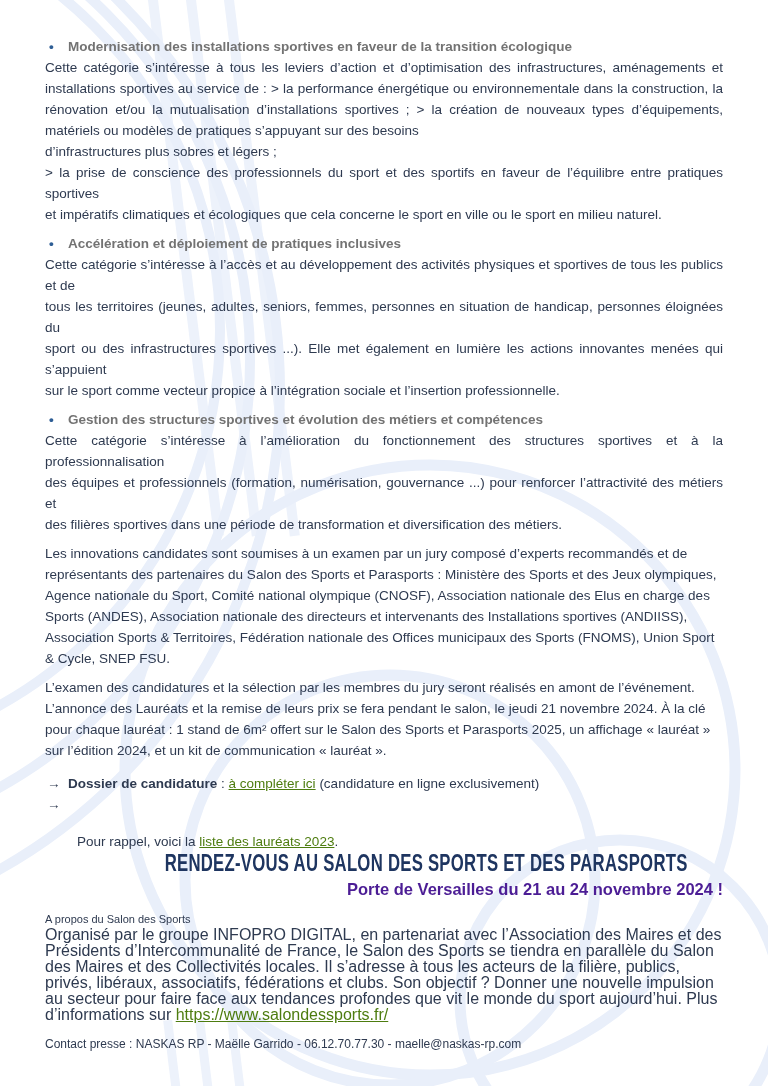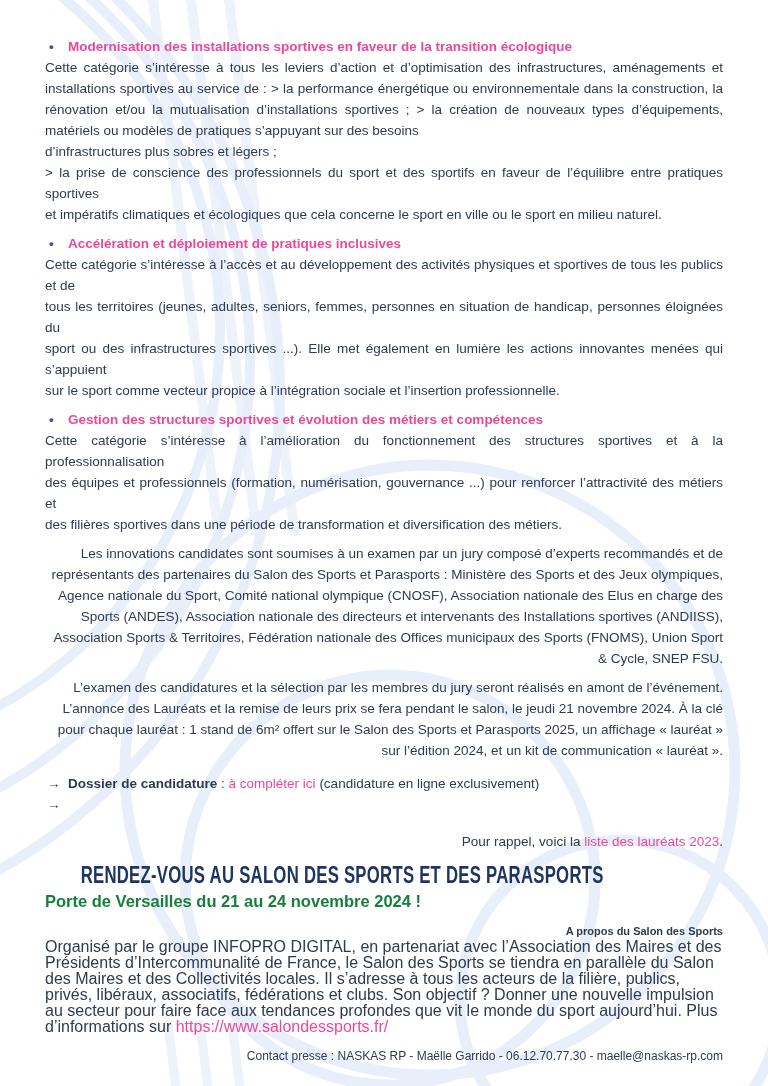--- a/index.html
+++ b/index.html
@@ -7,51 +7,51 @@
     position:relative;
     width:768px;height:1086px;
     background:#ffffff;
     overflow:hidden;
     font-family:"Liberation Sans", sans-serif;
     color:#2e3a50;
   }
   .watermark{position:absolute;inset:0;z-index:0;pointer-events:none;}
   .content{position:absolute;inset:0;z-index:1;padding:36px 45px 0 45px;box-sizing:border-box;}
 
-  p{margin:0;font-size:13.5px;line-height:21px;text-align:right;}
+  p{margin:0;font-size:13.5px;line-height:21px;}
   .cat-body{text-align:justify;white-space:pre-line;}
   .para{margin-top:8px;}
 
   .cat-head{display:flex;align-items:baseline;margin-top:8px;}
   .cat-head:first-child{margin-top:0;}
   .bullet{color:#2e5e95;font-weight:bold;font-size:13.5px;line-height:21px;width:23px;flex:0 0 23px;padding-left:4px;box-sizing:border-box;}
-  .cat-title{color:#ec4899;font-weight:bold;font-size:13.5px;line-height:21px;}
+  .cat-title{color:#737373;font-weight:bold;font-size:13.5px;line-height:21px;}
 
   .quand{color:#e9958f;font-weight:bold;font-size:13.5px;line-height:21px;margin-top:8px;}
 
   .arrow-list{margin-top:12px;}
   .arrow-item{display:flex;align-items:baseline;font-size:13.5px;line-height:21px;}
   .arrow{width:23px;flex:0 0 23px;padding-left:2px;box-sizing:border-box;color:#2e3a50;}
   .blabel{font-weight:bold;text-align:center;}
-  a.doclink{color:#ec4899;cursor:pointer;}
+  a.doclink{color:#4d7c0f;text-decoration:underline;cursor:pointer;}
 
   .rappel{margin-top:16px;font-size:13.5px;line-height:21px;margin-left:32px;}
 
-  .banner{margin-top:12px;text-align:left;}
+  .banner{margin-top:0;text-align:right;}
   .banner-title{
     display:inline-block;
     color:#1e3560;font-weight:bold;font-size:19px;line-height:24px;
     letter-spacing:0.3px;
     transform:scale(0.88,1.22);transform-origin:center;
     white-space:nowrap;
   }
-  .banner-sub{color:#15803d;font-weight:bold;font-size:16.5px;line-height:24px;margin-top:1px;}
+  .banner-sub{color:#4c1d95;font-weight:bold;font-size:16.5px;line-height:24px;margin-top:1px;}
 
   .about{margin-top:10px;}
-  .about-head{font-size:11px;line-height:16px;font-weight:bold;}
+  .about-head{font-size:11px;line-height:16px;font-weight:normal;}
   .about-body{font-size:16px;line-height:16px;text-align:left;}
   .contact{margin-top:13px;font-size:12px;line-height:16px;}
 </style>
 </head>
 <body>
 
 <div class="page">
 
   <svg class="watermark" width="768" height="1086" viewBox="0 0 768 1086" xmlns="http://www.w3.org/2000/svg">
     <g stroke="#e9effa" fill="none">

